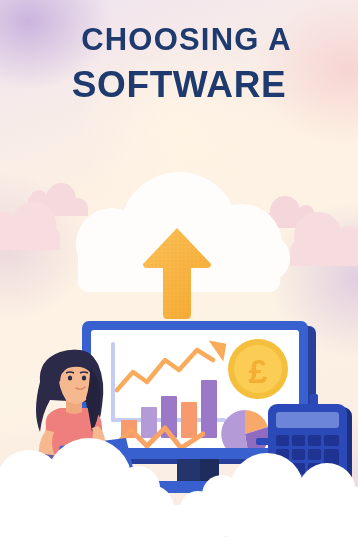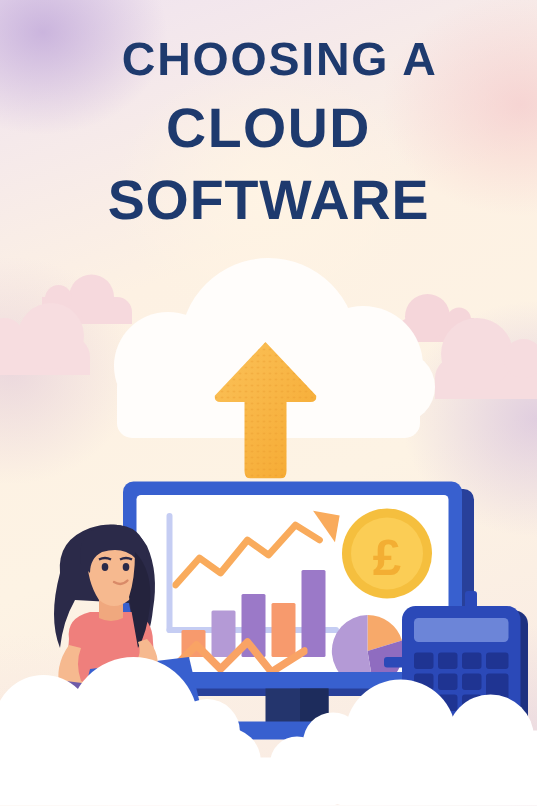--- a/index.html
+++ b/index.html
@@ -113,21 +113,20 @@
 
 <div id="poster">
 
   <div class="pcloud pcloud-l2"></div>
   <div class="pcloud pcloud-l"></div>
   <div class="pcloud pcloud-r2"></div>
   <div class="pcloud pcloud-r"></div>
 
   <div id="title">
     <div class="l1">CHOOSING A</div>
-    <div class="l2">CLOUD</div>
     <div class="l4">SOFTWARE</div>
   </div>
 
   <div id="bigcloud">
     <div class="b b2"></div>
       <div class="b b1"></div>
       <div class="b b3"></div>
       <div class="b b4"></div>
   </div>
 

